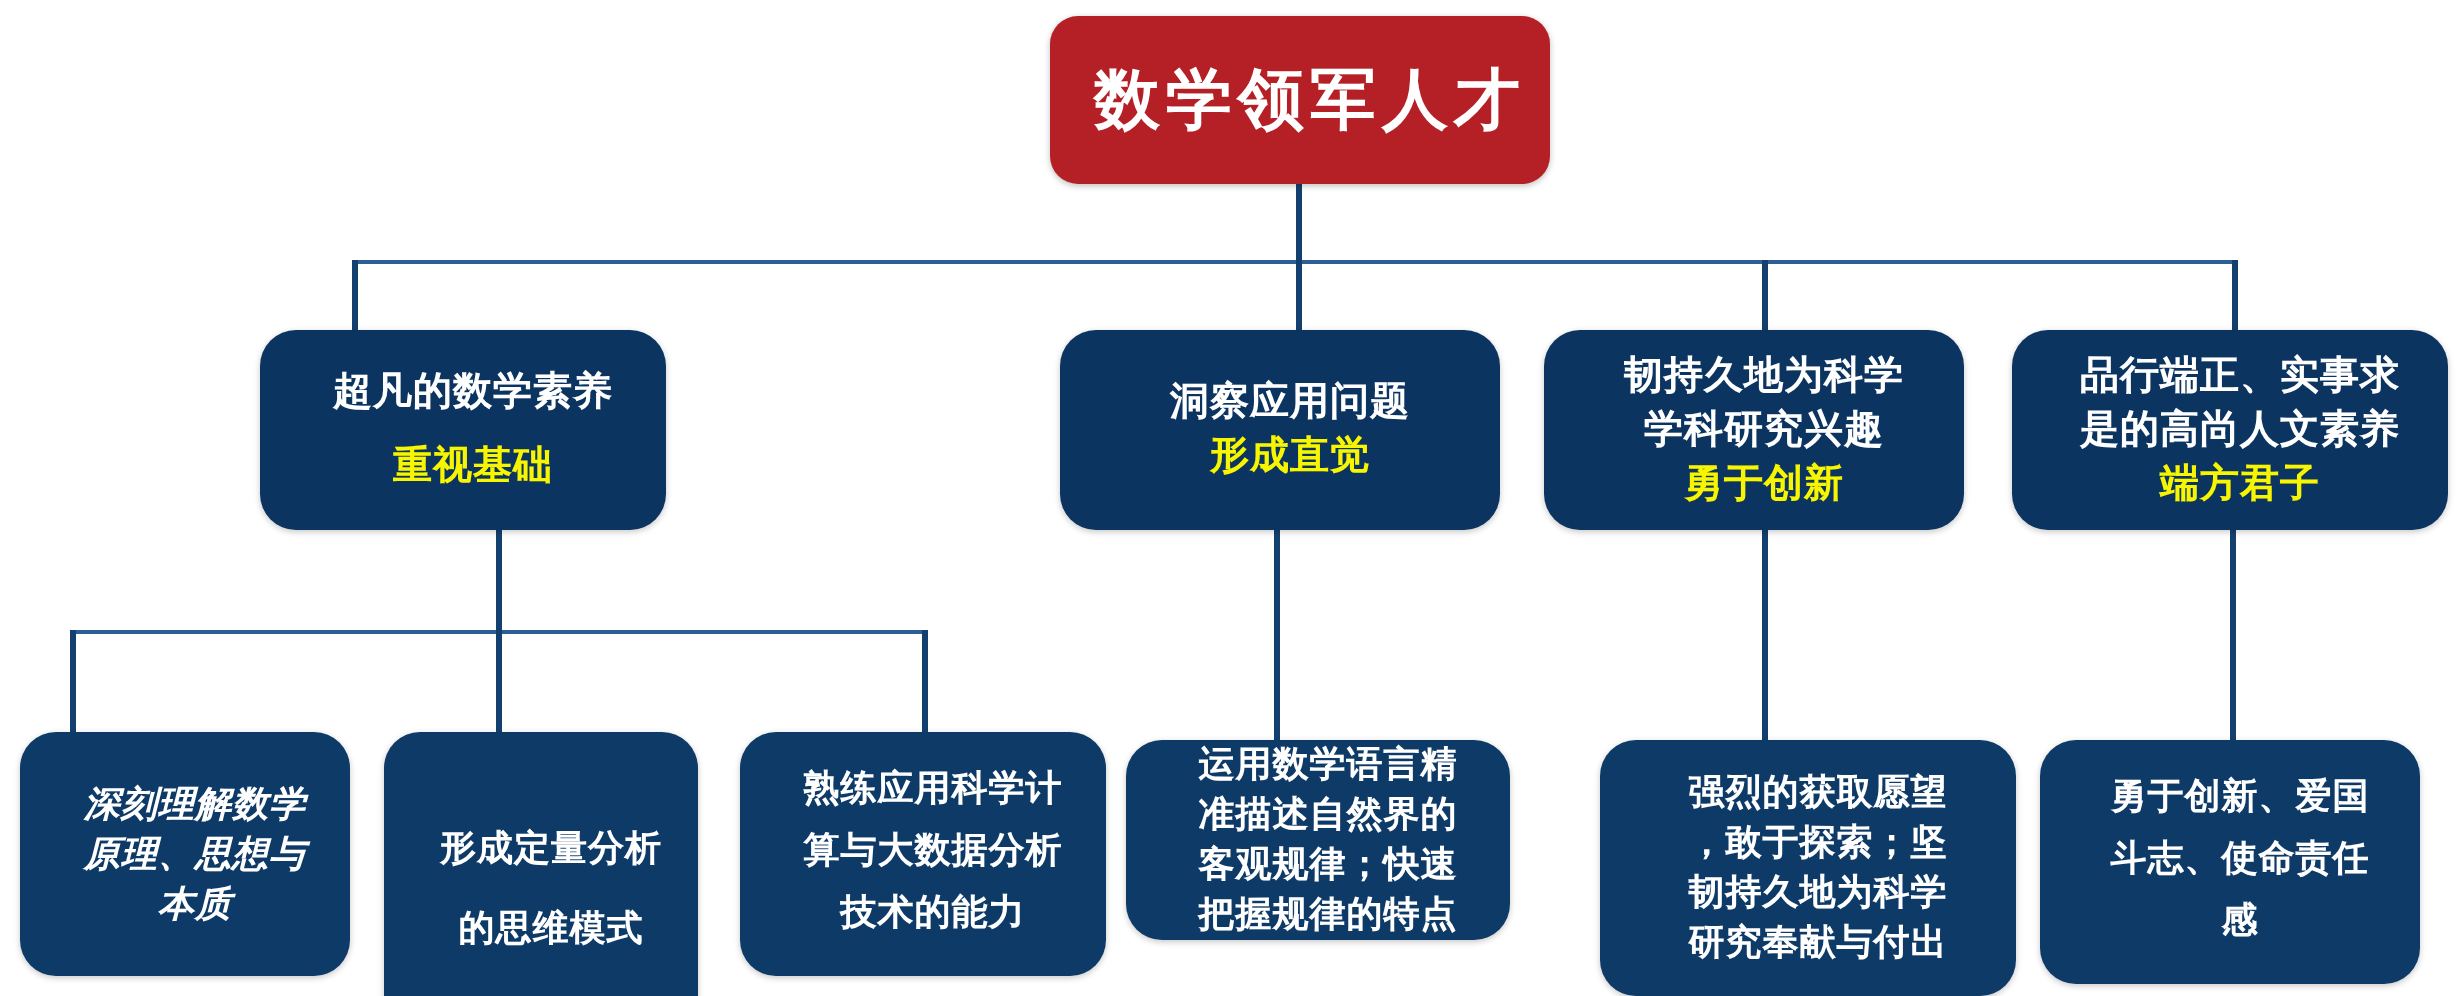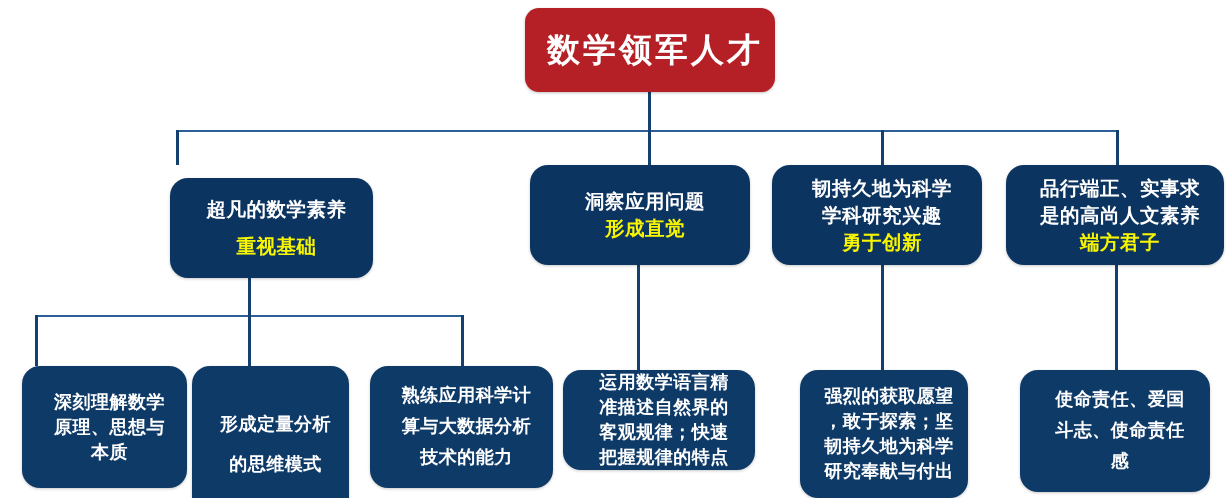--- a/index.html
+++ b/index.html
@@ -101,21 +101,21 @@
   <div class="conn v" style="left:637px; top:265px; height:105px;"></div>
 
   <div class="conn v" style="left:881px; top:265px; height:105px;"></div>
 
   <div class="conn v" style="left:1115px; top:265px; height:105px;"></div>
 
   <div class="node root" style="left:525px; top:8px; width:250px; height:84px;">
     <span class="line">数学领军人才</span>
   </div>
 
-  <div class="node l2" style="left:130px; top:178px; width:203px; height:100px;margin-left:40px;">
+  <div class="node l2" style="left:130px; top:165px; width:203px; height:100px;">
     <span class="line">超凡的数学素养</span>
     <span class="line accent" style="margin-top:10px;">重视基础</span>
   </div>
 
   <div class="node l2" style="left:530px; top:165px; width:220px; height:100px;">
     <span class="line">洞察应用问题</span>
     <span class="line accent">形成直觉</span>
   </div>
 
   <div class="node l2" style="left:772px; top:165px; width:210px; height:100px;">
@@ -123,21 +123,21 @@
     <span class="line">学科研究兴趣</span>
     <span class="line accent">勇于创新</span>
   </div>
 
   <div class="node l2" style="left:1006px; top:165px; width:218px; height:100px;">
     <span class="line">品行端正、实事求</span>
     <span class="line">是的高尚人文素养</span>
     <span class="line accent">端方君子</span>
   </div>
 
-  <div class="node l3" style="left:22px; top:366px; width:165px; height:122px;">
+  <div class="node l3" style="left:10px; top:366px; width:165px; height:122px;font-style:italic;">
     <span class="line">深刻理解数学</span>
     <span class="line">原理、思想与</span>
     <span class="line">本质</span>
   </div>
 
   <div class="node l3 spaced" style="left:192px; top:366px; width:157px; height:156px;">
     <span class="line">形成定量分析</span>
     <span class="line">的思维模式</span>
   </div>
 
@@ -147,26 +147,26 @@
     <span class="line">技术的能力</span>
   </div>
 
   <div class="node l3" style="left:563px; top:370px; width:192px; height:100px;">
     <span class="line">运用数学语言精</span>
     <span class="line">准描述自然界的</span>
     <span class="line">客观规律；快速</span>
     <span class="line">把握规律的特点</span>
   </div>
 
-  <div class="node l3" style="left:800px; top:370px; width:168px; height:128px;">
+  <div class="node l3" style="left:800px; top:370px; width:208px; height:128px;">
     <span class="line">强烈的获取愿望</span>
     <span class="line">，敢于探索；坚</span>
     <span class="line">韧持久地为科学</span>
     <span class="line">研究奉献与付出</span>
   </div>
 
   <div class="node l3 loose" style="left:1020px; top:370px; width:190px; height:122px;">
-    <span class="line">使命责任、爱国</span>
+    <span class="line">勇于创新、爱国</span>
     <span class="line">斗志、使命责任</span>
     <span class="line">感</span>
   </div>
 
 </div>
 
 </body></html>

